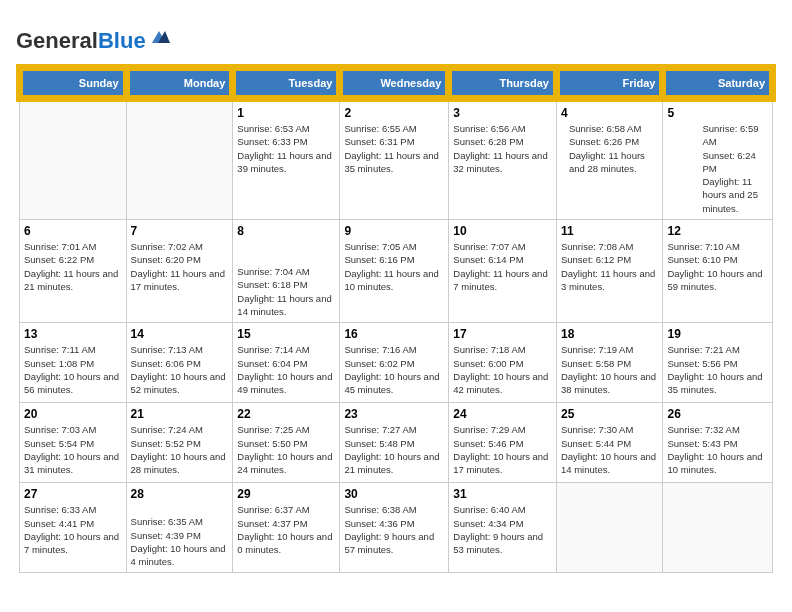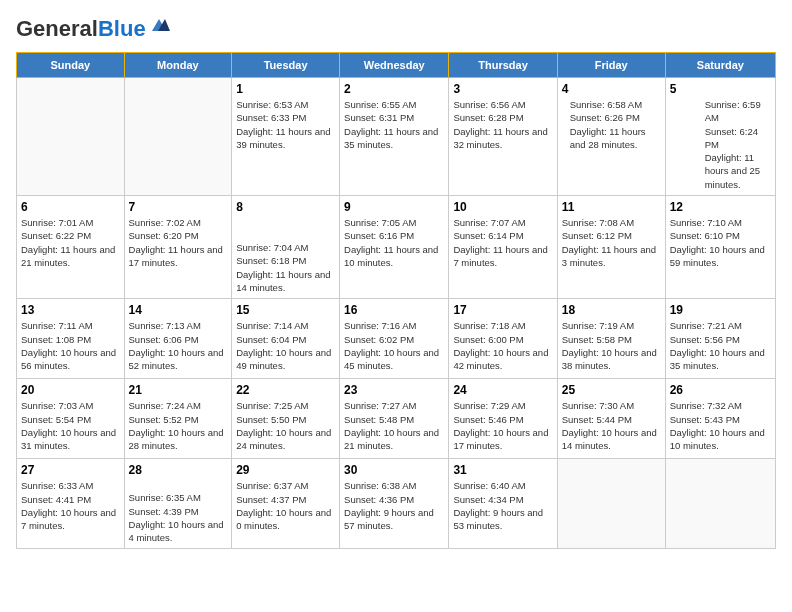--- a/index.html
+++ b/index.html
@@ -13,20 +13,21 @@
     .header {
       display: flex;
       justify-content: space-between;
       align-items: flex-start;
       margin-bottom: 10px;
     }
     .logo {
       display: flex;
       flex-direction: column;
       align-items: center;
+      margin-top: 12px;
     }
     .logo-text {
       font-size: 22px;
       font-weight: bold;
       color: #333;
     }
     .logo-text span.blue { color: #1a73c8; }
     .title-block {
       text-align: right;
     }
@@ -41,24 +42,24 @@
     }
     table {
       width: 100%;
       border-collapse: collapse;
       font-size: 10.5px;
     }
     thead th {
       background-color: #3a7abf;
       color: #fff;
       padding: 6px 4px;
-      text-align: center;
+      text-align: right;
       font-size: 11px;
       font-weight: bold;
-      border: 1px solid #eab308;
+      border: 7px solid #eab308;
     }
     tbody td {
       border: 1px solid #ccc;
       vertical-align: top;
       padding: 4px;
       height: 80px;
       width: 113px;
     }
     .day-number {
       font-weight: bold;

